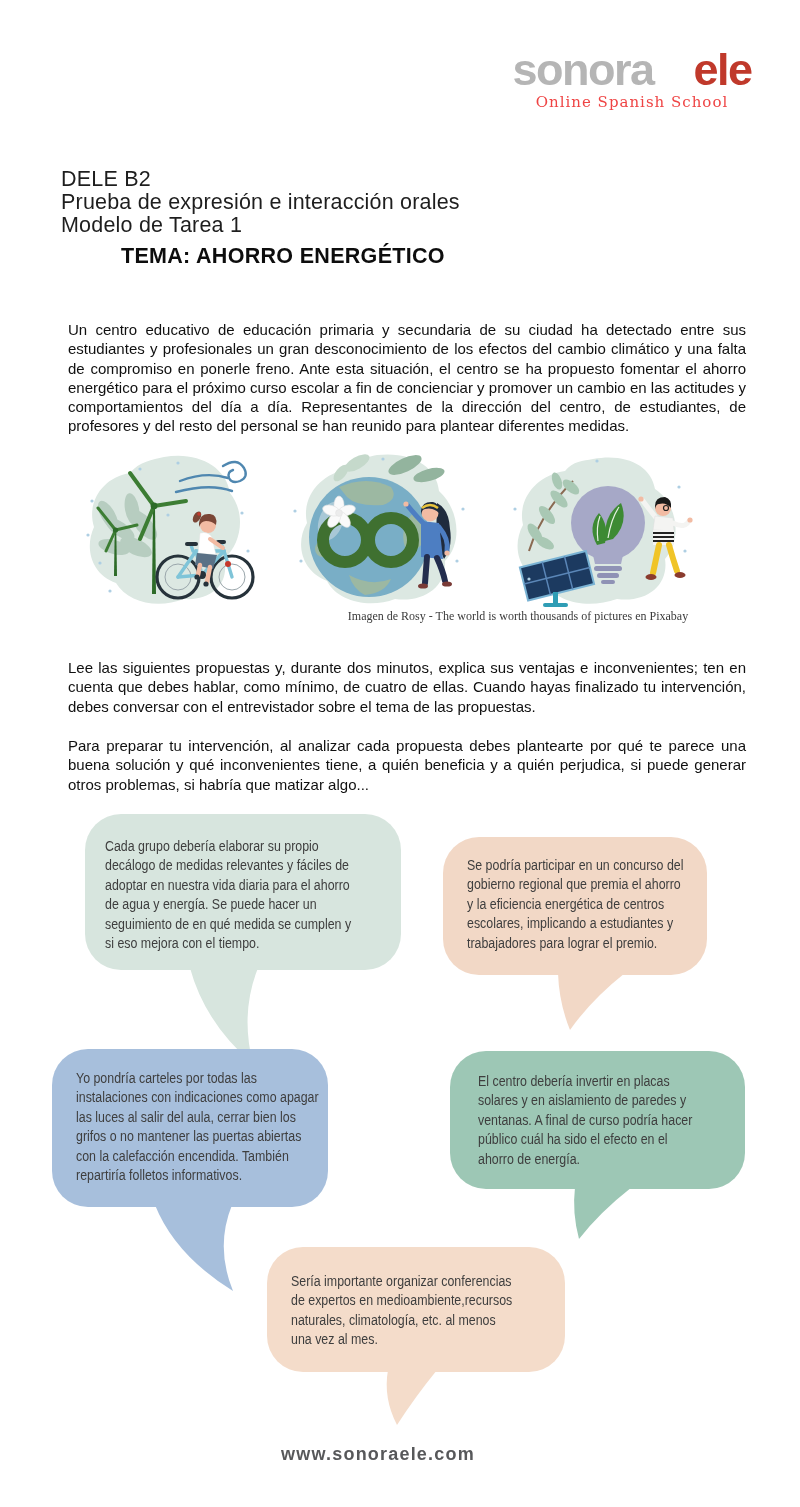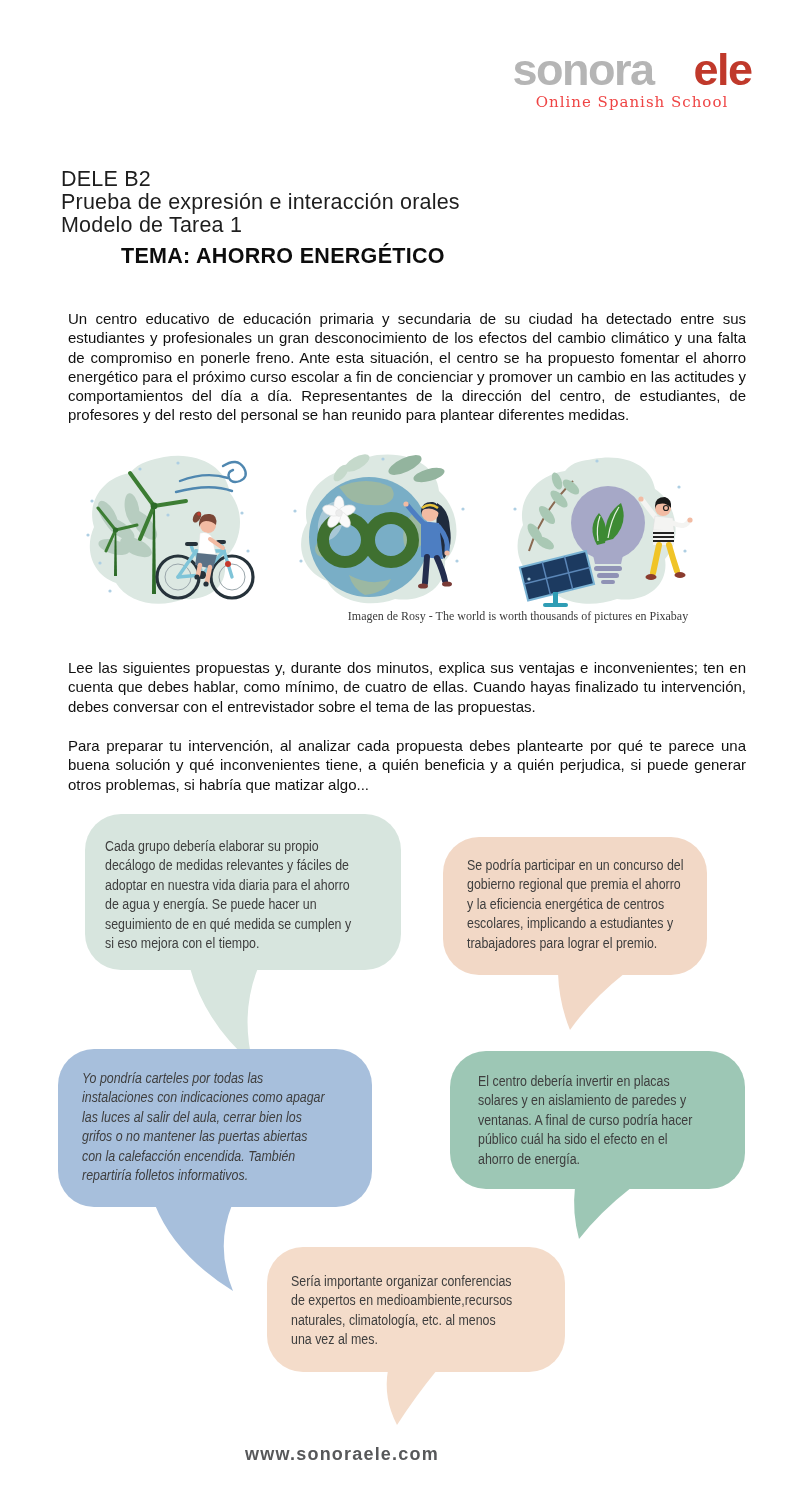--- a/index.html
+++ b/index.html
@@ -16,56 +16,56 @@
 
   
   .title-block{position:absolute;left:61px;top:121px;font-size:21.5px;line-height:23px;
                font-weight:500;color:#1e1e1e;letter-spacing:0.2px;margin-top:47px;}
   .tema{position:absolute;left:121px;top:244px;font-size:21.5px;font-weight:800;
         color:#0d0d0d;letter-spacing:0.3px;}
 
   
   .para{position:absolute;left:68px;width:678px;text-align:justify;
         font-size:15px;line-height:19.3px;color:#101010;}
-  .p1{top:289px;margin-top:20px;}
+  .p1{top:300px;margin-top:20px;}
   .p2{top:643px;}
   .p3{top:721px;}
 
   
   .illus{position:absolute;top:451px;}
   .illus1{left:80px;}
   .illus2{left:287px;}
   .illus3{left:501px;}
   .caption{position:absolute;top:609px;left:298px;width:440px;text-align:center;
            font-size:12px;color:#3a3a3a;font-family:Liberation Serif, serif;}
 
   
   .bubble{position:absolute;border-radius:36px;}
   .b1{left:85px; top:814px; width:316px;height:156px;background:#d7e5de;}
   .b2{left:443px;top:837px; width:264px;height:138px;background:#f2d8c6;}
-  .b3{left:58px; top:1049px;width:314px;height:158px;background:#a7bfdc;font-style:italic;}
+  .b3{left:52px; top:1049px;width:276px;height:158px;background:#a7bfdc;}
   .b4{left:450px;top:1051px;width:295px;height:138px;background:#9dc7b5;}
   .b5{left:267px;top:1247px;width:298px;height:125px;background:#f4dcca;}
   .bubble-text{position:absolute;font-size:15.5px;line-height:19.4px;color:#3e3e3e;
                white-space:pre-line;transform:scaleX(0.8);transform-origin:0 0;}
   .b1 .bubble-text{left:20px;top:22px;width:355px;}
   .b2 .bubble-text{left:24px;top:18px;width:340px;}
   .b3 .bubble-text{left:24px;top:19px;width:352px;}
   .b4 .bubble-text{left:28px;top:20px;width:316px;}
   .b5 .bubble-text{left:24px;top:24px;width:325px;}
   .tail{position:absolute;}
   .t1{left:185px;top:968px;}
   .t2{left:553px;top:973px;}
   .t3{left:150px;top:1205px;}
   .t4{left:570px;top:1187px;}
   .t5{left:383px;top:1370px;}
 
   
   .footer{position:absolute;top:1444px;left:0;width:684px;text-align:center;
-          font-weight:bold;font-size:18px;letter-spacing:1.2px;color:#57585a;}
+          font-weight:bold;font-size:18px;letter-spacing:1.2px;color:#57585a;padding-left:36px;}
 </style>
 </head>
 <body>
 
 <div class="page">
 
   <div class="logo">
     <div class="logo-text"><span class="logo-sonora">sonora</span><span class="logo-ele">ele</span></div>
     <div class="logo-tagline">Online Spanish School</div>
   </div>

